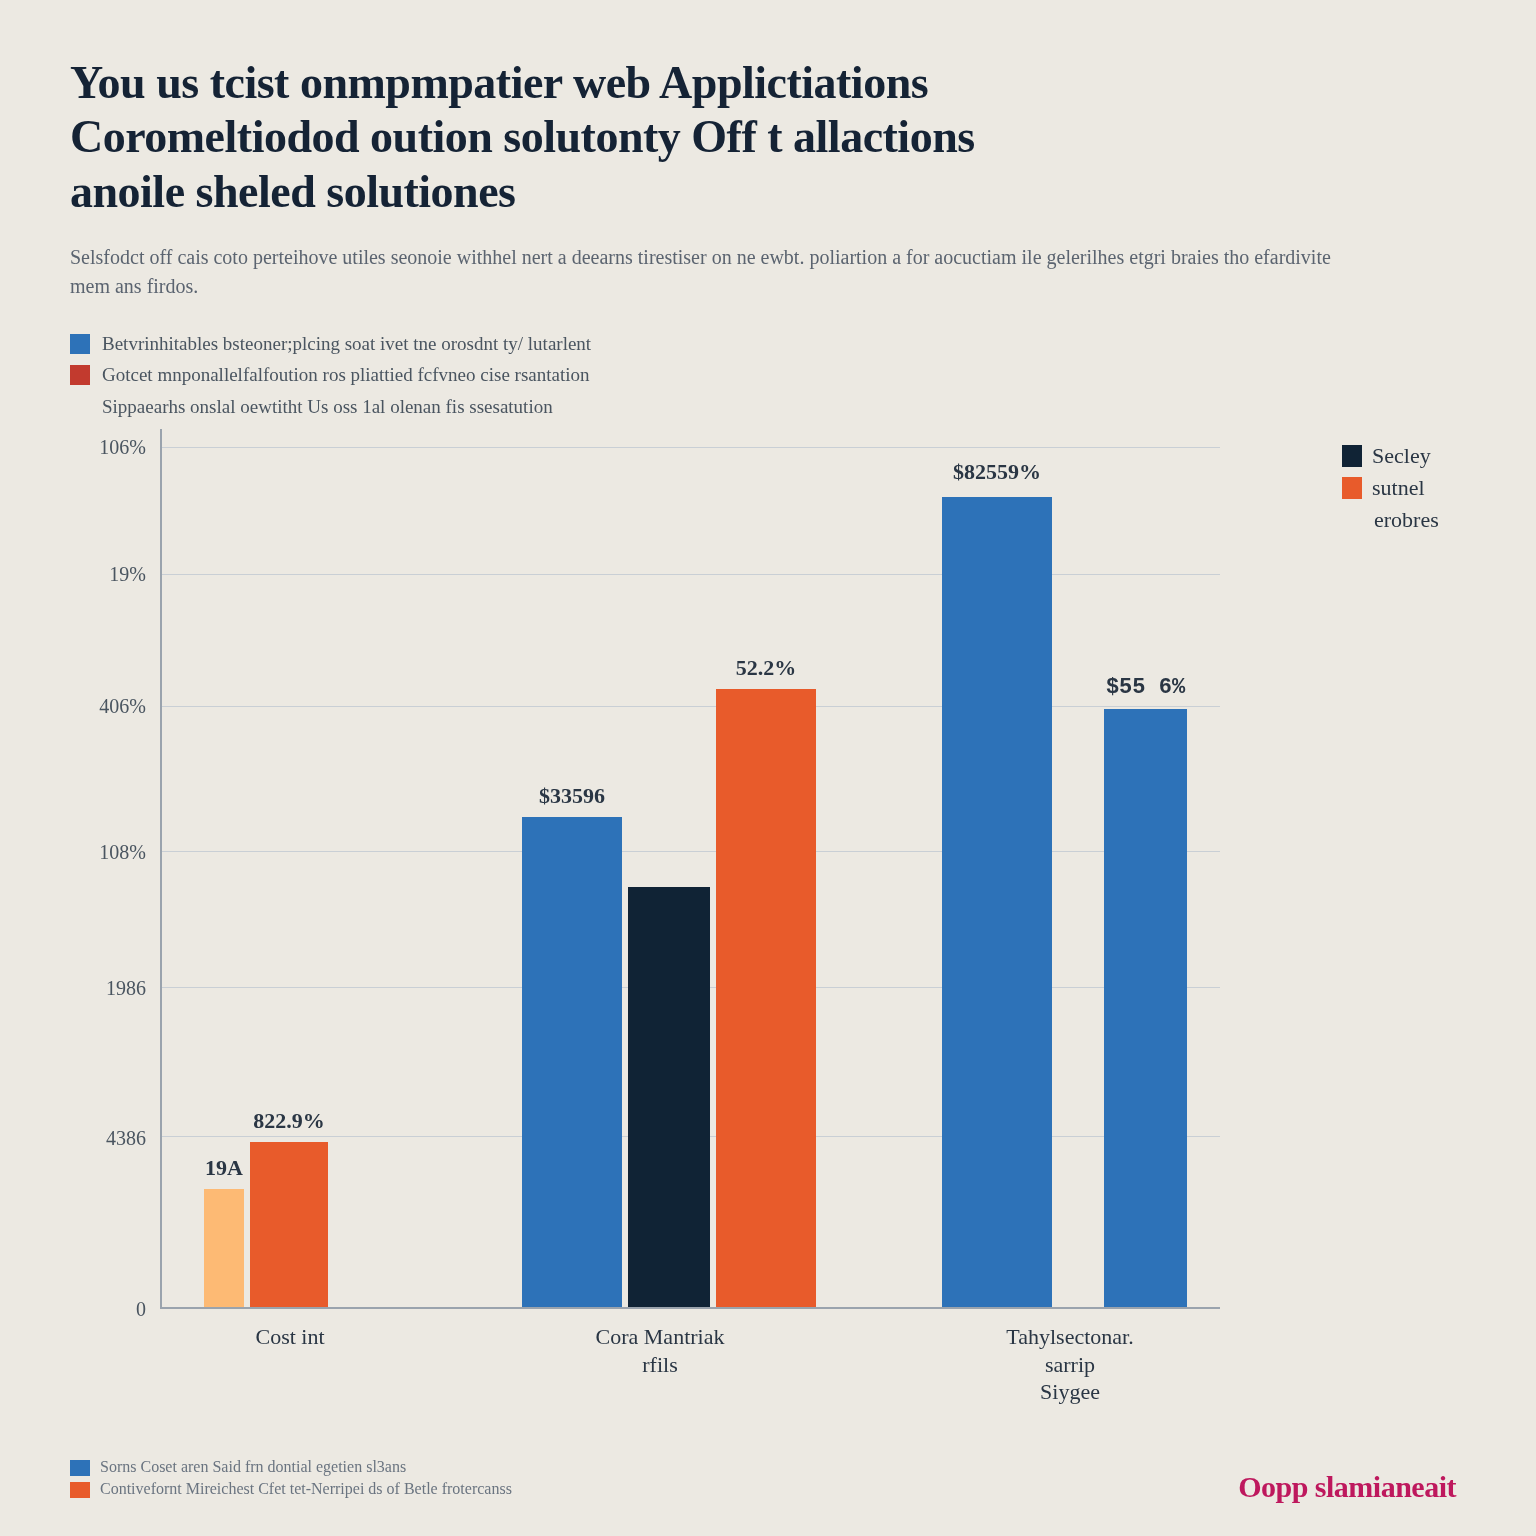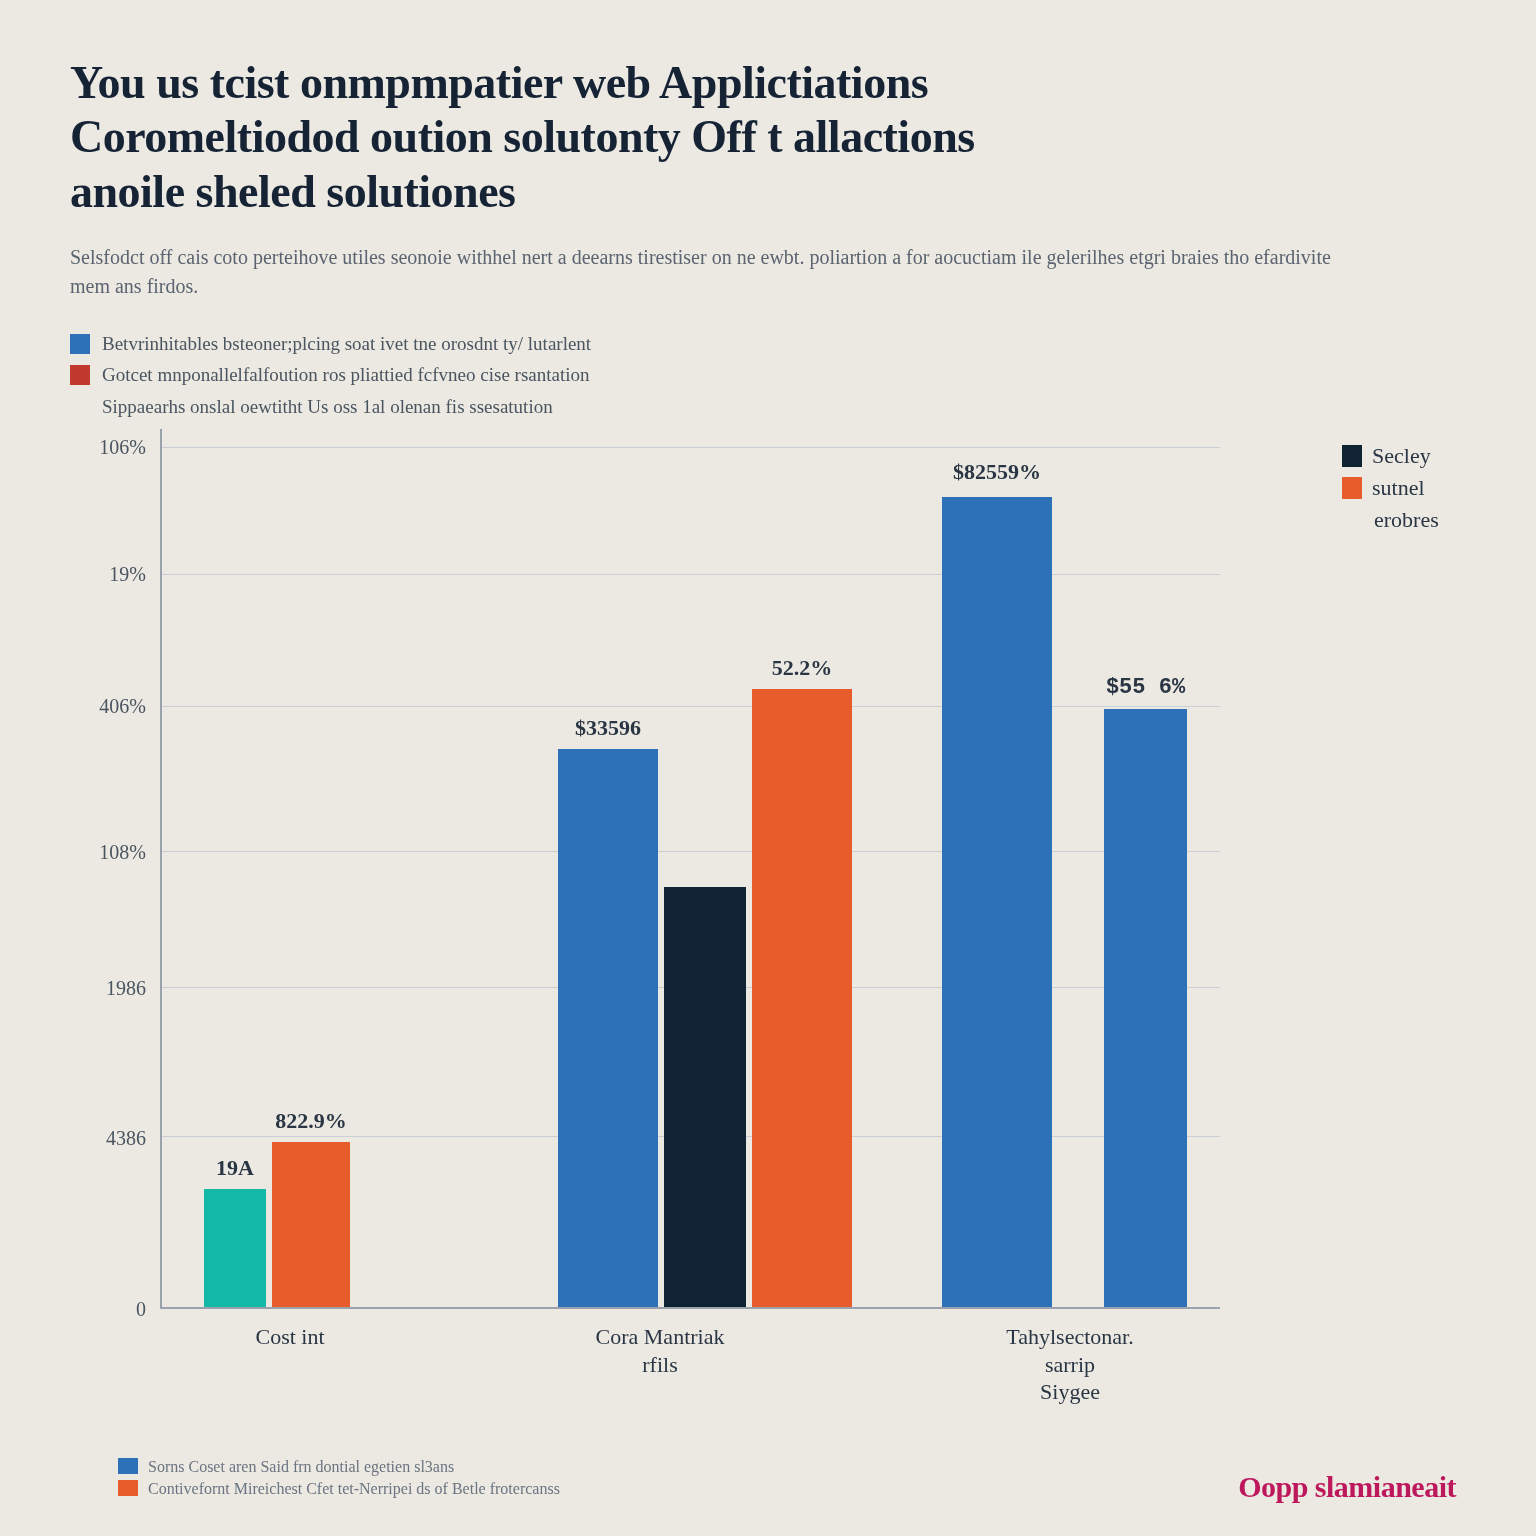--- a/index.html
+++ b/index.html
@@ -103,21 +103,21 @@
   .side-legend .row{ display:flex; align-items:center; gap:10px; margin-bottom:6px;font-family:Liberation Serif, serif;}
   .side-legend .swatch{ width:22px; height:22px; }
 
   .footer {
     position:absolute;
     left: 70px;
     bottom: 34px;
     font-size: 16px;
     color:#6a7480;
   }
-  .footer .row{ display:flex; align-items:flex-start; gap:10px; margin-bottom:4px;margin-left:48px;}
+  .footer .row{ display:flex; align-items:flex-end; gap:10px; margin-bottom:4px;}
   .footer .swatch{ width:16px; height:16px; }
 
   .brand {
     position:absolute;
     right: 80px;
     bottom: 32px;
     font-size: 30px;
     font-weight:700;
     color:#be185d;
     letter-spacing:-0.5px;
@@ -164,30 +164,30 @@
     <div class="grid" style="top:2.0%"></div>
     <div class="grid" style="top:16.5%"></div>
     <div class="grid" style="top:31.5%"></div>
     <div class="grid" style="top:48.0%"></div>
     <div class="grid" style="top:63.5%"></div>
     <div class="grid" style="top:80.5%"></div>
 
     <div class="bars">
 
       <div class="group" style="left:42px;">
-        <div class="bar" style="height:118px; width:62px; background:#14b8a6;">
+        <div class="bar" style="height:118px; width:40px; background:#fdba74;">
           <span class="val">19A</span>
         </div>
         <div class="bar" style="height:165px; background:#e85b2b;">
           <span class="val">822.9%</span>
         </div>
       </div>
 
       <div class="group" style="left:360px;">
-        <div class="bar" style="height:558px; width:100px; background:#2d72b8;margin-left:36px;">
+        <div class="bar" style="height:490px; width:100px; background:#2d72b8;">
           <span class="val">$33596</span>
         </div>
         <div class="bar" style="height:420px; width:82px; background:#102335;"></div>
         <div class="bar" style="height:618px; width:100px; background:#e85b2b;">
           <span class="val">52.2%</span>
         </div>
       </div>
 
       <div class="group" style="left:780px;">
         <div class="bar" style="height:810px; width:110px; background:#2d72b8;">

